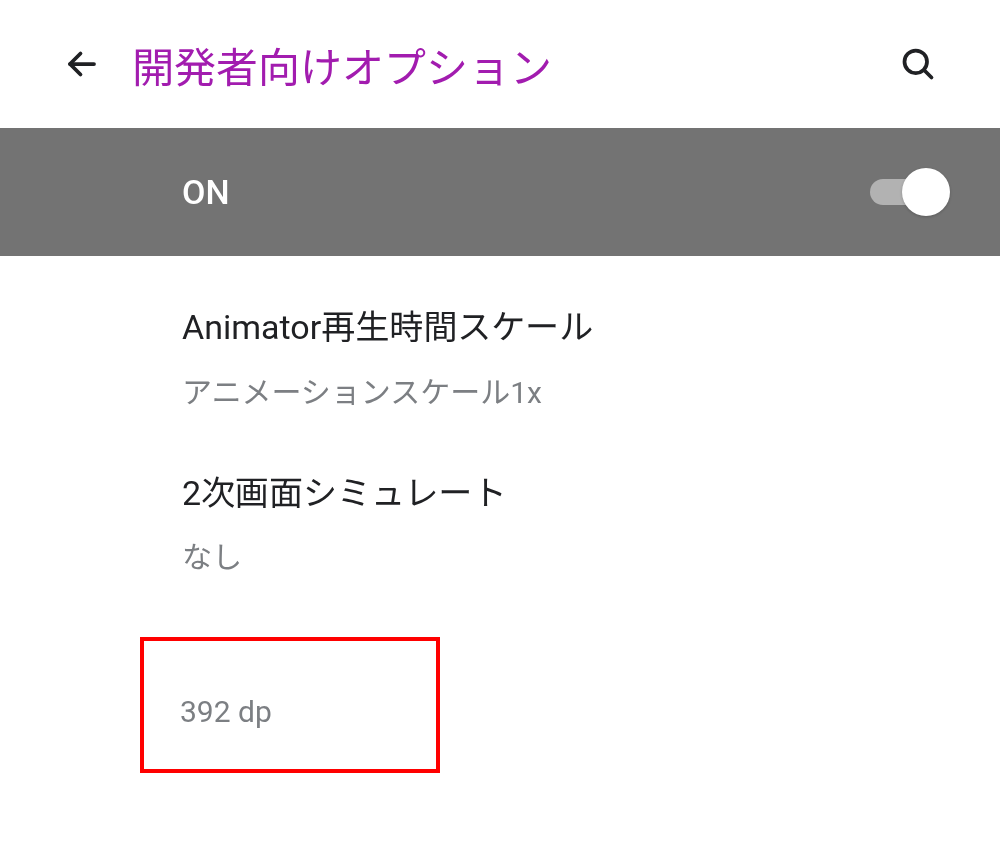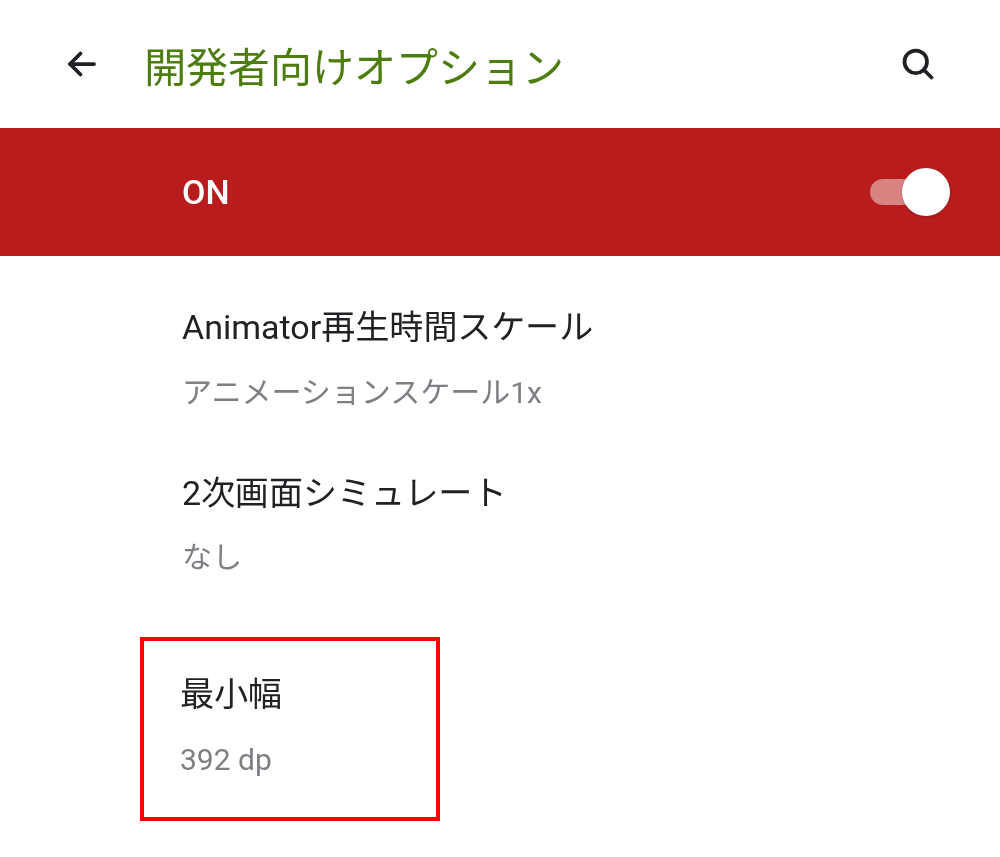--- a/index.html
+++ b/index.html
@@ -26,34 +26,34 @@
       display: flex;
       align-items: center;
       justify-content: center;
       cursor: pointer;
       margin-left: 30px;
     }
     .page-title {
       flex: 1;
       font-size: 42px;
       font-weight: 400;
-      margin-left: 40px;
-      color: #4d7c0f;
+      margin-left: 28px;
+      color: #a21caf;
     }
     .search-icon {
       width: 44px;
       height: 44px;
       display: flex;
       align-items: center;
       justify-content: center;
       cursor: pointer;
       margin-right: 30px;
     }
     .master-toggle {
-      background: #b91c1c;
+      background: #737373;
       height: 128px;
       display: flex;
       align-items: center;
       padding: 0 50px 0 182px;
       cursor: pointer;
     }
     .toggle-label {
       flex: 1;
       color: #ffffff;
       font-size: 34px;
@@ -150,17 +150,16 @@
     <div class="setting-subtitle">アニメーションスケール1x</div>
   </div>
 
   <div class="setting-item">
     <div class="setting-title">2次画面シミュレート</div>
     <div class="setting-subtitle">なし</div>
   </div>
 
   <div class="highlight-box">
     <div>
-      <div class="setting-title">最小幅</div>
       <div class="setting-subtitle">392 dp</div>
     </div>
   </div>
 </div>
 
 </body></html>

